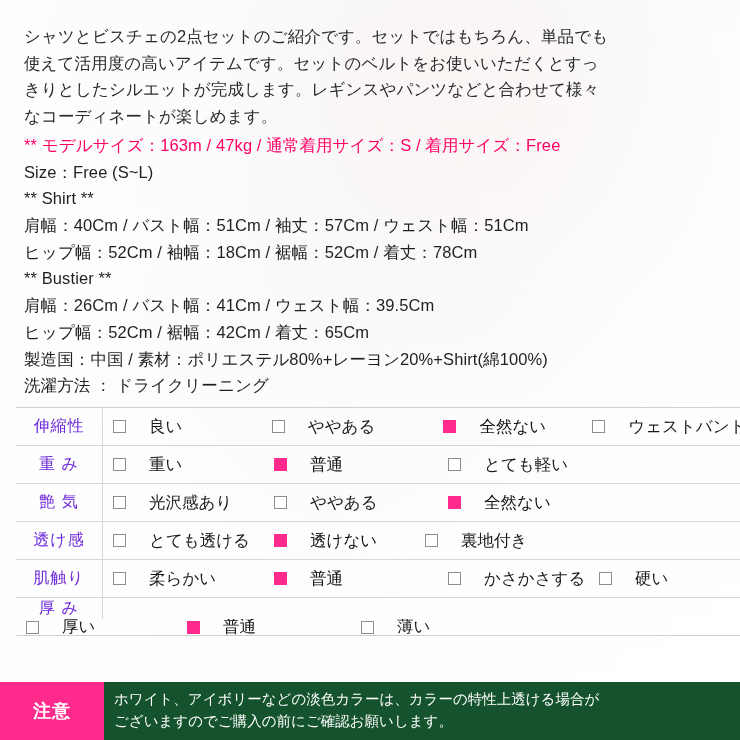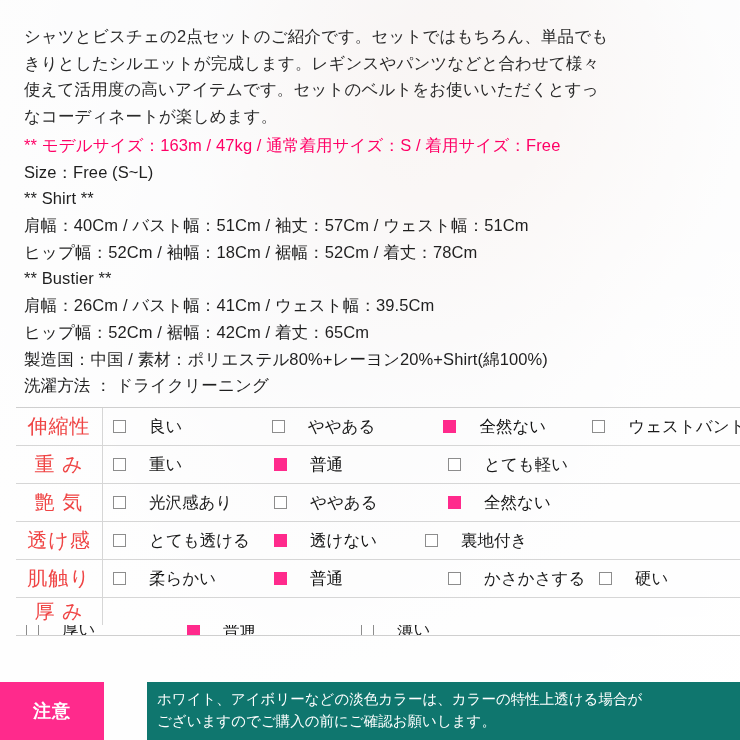--- a/index.html
+++ b/index.html
@@ -91,22 +91,22 @@
   .attr-row:last-child {
     border-bottom: none;
     flex-direction: column;
   }
   .attr-label {
     width: 86px;
     min-width: 86px;
     display: flex;
     align-items: center;
     justify-content: center;
-    font-size: 20px;
-    color: #ef4444;
+    font-size: 16px;
+    color: #6d28d9;
     border-right: 1px solid #d6d6d6;
     letter-spacing: 1px;
   }
   .attr-opts {
     flex: 1;
     display: flex;
     align-items: center;
     padding-left: 10px;
     overflow: hidden;
   }
@@ -161,46 +161,45 @@
     color: #ffffff;
     display: flex;
     align-items: center;
     justify-content: center;
     font-size: 18px;
     font-weight: bold;
     letter-spacing: 1px;
   }
   .notice-body {
     flex: 1;
-    background: #0f766e;
+    background: #14532d;
     color: #ffffff;
     display: flex;
     flex-direction: column;
     justify-content: center;
     padding: 0 10px;
     font-size: 14.5px;
     line-height: 1.5;
-    margin-left: 43px;
   }
   .notice-body .l {
     white-space: nowrap;
   }
 </style>
 </head>
 <body>
 
 <div id="page">
   <div id="photo-bg"></div>
 
   <div id="content">
 
     <div class="desc">
       <p>シャツとビスチェの2点セットのご紹介です。セットではもちろん、単品でも</p>
+      <p>使えて活用度の高いアイテムです。セットのベルトをお使いいただくとすっ</p>
       <p>きりとしたシルエットが完成します。レギンスやパンツなどと合わせて様々</p>
-      <p>使えて活用度の高いアイテムです。セットのベルトをお使いいただくとすっ</p>
       <p>なコーディネートが楽しめます。</p>
     </div>
 
     <div class="spec">
       <p class="line pink">** モデルサイズ：163m / 47kg / 通常着用サイズ：S / 着用サイズ：Free</p>
       <p class="line">Size：Free (S~L)</p>
       <p class="line">** Shirt **</p>
       <p class="line">肩幅：40Cm / バスト幅：51Cm / 袖丈：57Cm / ウェスト幅：51Cm</p>
       <p class="line">ヒップ幅：52Cm / 袖幅：18Cm / 裾幅：52Cm / 着丈：78Cm</p>
       <p class="line">** Bustier **</p>

